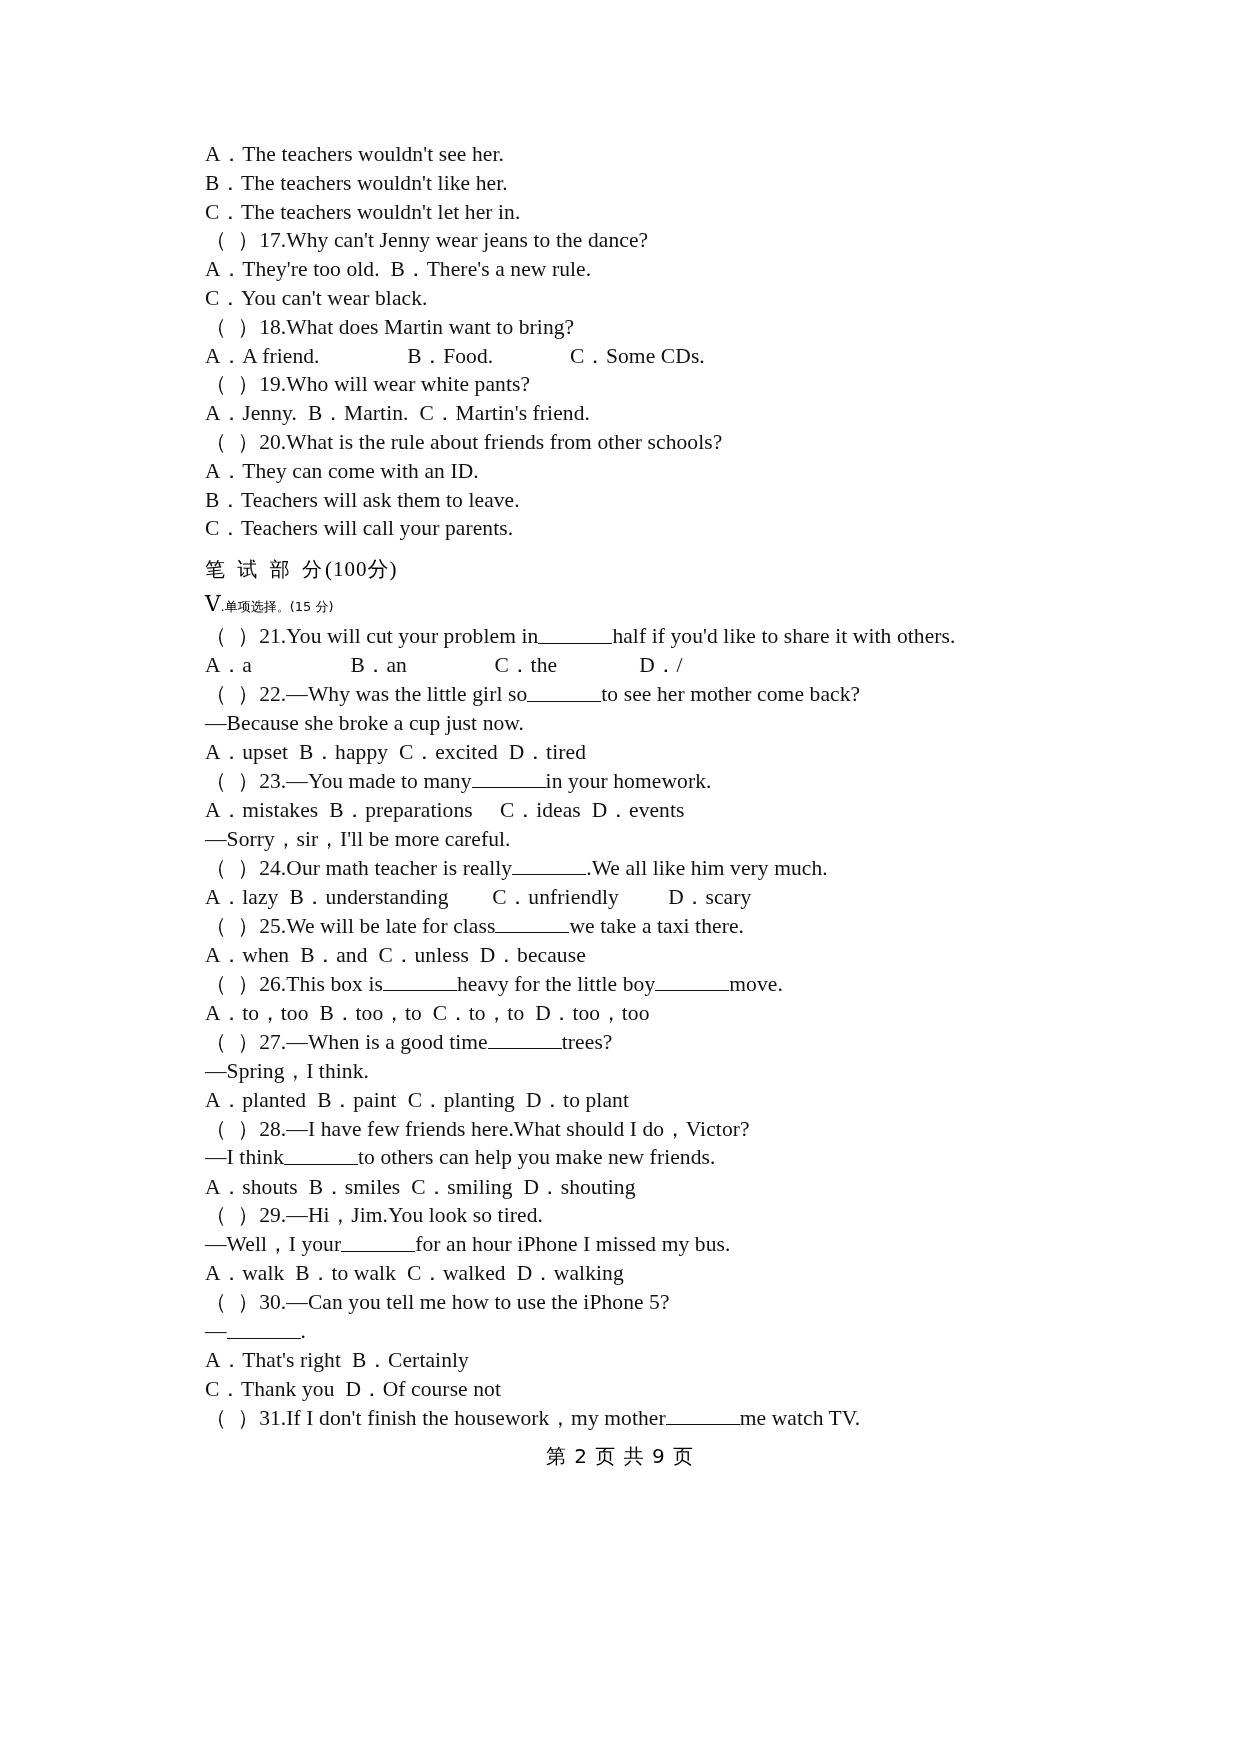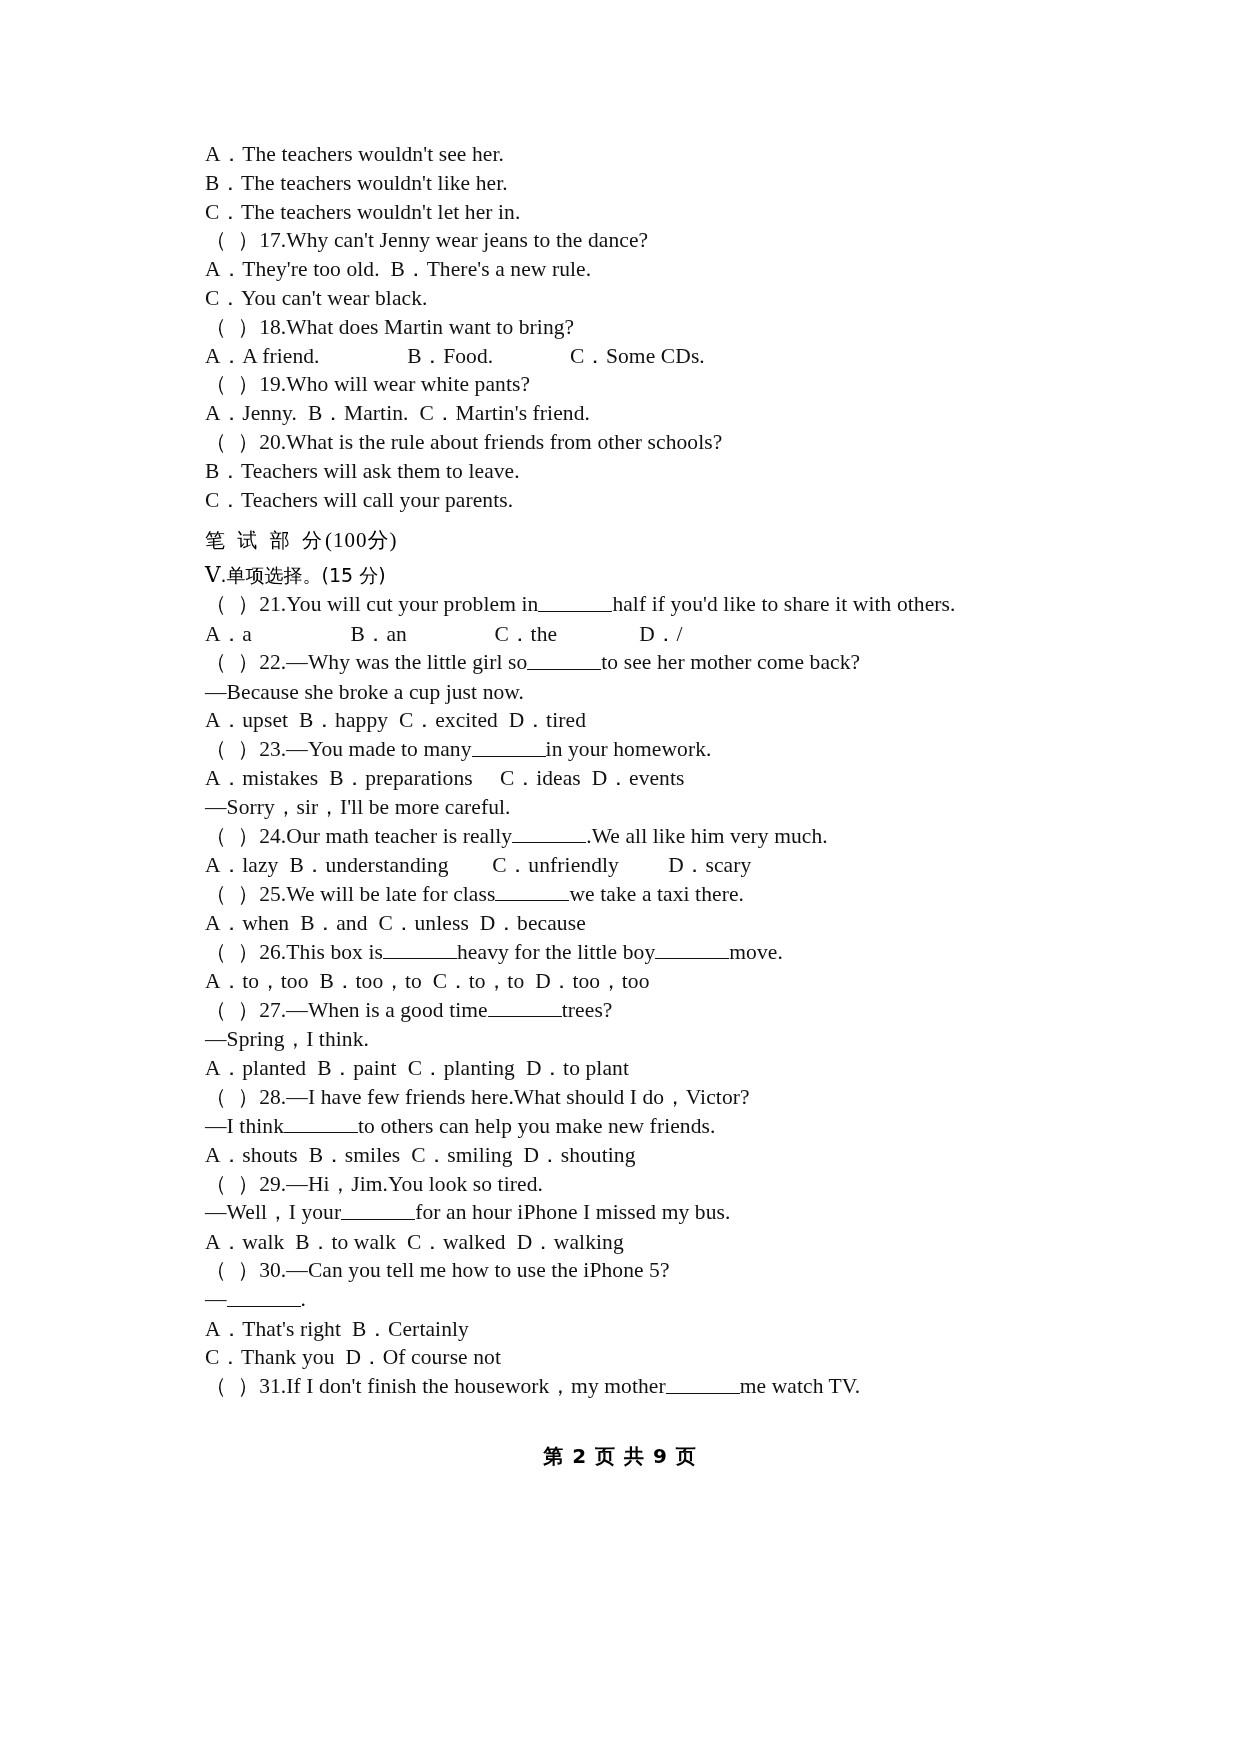--- a/index.html
+++ b/index.html
@@ -48,42 +48,42 @@
     font-size: 20px;
     letter-spacing: 3px;
   }
   .sub-head {
     font-size: 21.5px;
     line-height: 30px;
     white-space: pre;
   }
   .sub-head .cn-s {
     font-family: "DejaVu Sans", "Liberation Sans", sans-serif;
-    font-size: 19px;
+    font-size: 13px;
   }
   .blank {
     display: inline-block;
     border-bottom: 1.3px solid #111;
     vertical-align: baseline;
     height: 0.95em;
     margin: 0 0 0 0;
   }
   .blank.w1 { width: 74px; }
   .footer {
     position: absolute;
     left: 0;
     top: 1443px;
     width: 1240px;
     text-align: center;
     font-size: 21px;
     white-space: pre;
   }
   .footer .fcn {
     font-family: "DejaVu Sans", "Liberation Sans", sans-serif;
-    font-weight: bold;
+    font-weight: normal;
     font-size: 20px;
     letter-spacing: 1px;
   }
 </style>
 </head>
 <body>
 
 <div class="page">
   <div class="content">
 
@@ -95,20 +95,21 @@
     <div class="line">A．They're too old.  B．There's a new rule.</div>
     <div class="line">C．You can't wear black.</div>
 
     <div class="line">（  ）18.What does Martin want to bring?</div>
     <div class="line">A．A friend.                B．Food.              C．Some CDs.</div>
 
     <div class="line">（  ）19.Who will wear white pants?</div>
     <div class="line">A．Jenny.  B．Martin.  C．Martin's friend.</div>
 
     <div class="line">（  ）20.What is the rule about friends from other schools?</div>
+    <div class="line">A．They can come with an ID.</div>
     <div class="line">B．Teachers will ask them to leave.</div>
     <div class="line">C．Teachers will call your parents.</div>
 
     <div class="section-title"><span class="cn-t">笔 试 部 分</span><span>(100分)</span></div>
 
     <div class="sub-head"><span>Ⅴ</span><span class="cn-s">.单项选择。</span><span class="cn-s">(15 分)</span></div>
 
     <div class="line"><span>（  ）21.You will cut your problem in</span><span class="blank w1"></span><span>half if you'd like to share it with others.</span></div>
     <div class="line">A．a                  B．an                C．the               D．/</div>
 

